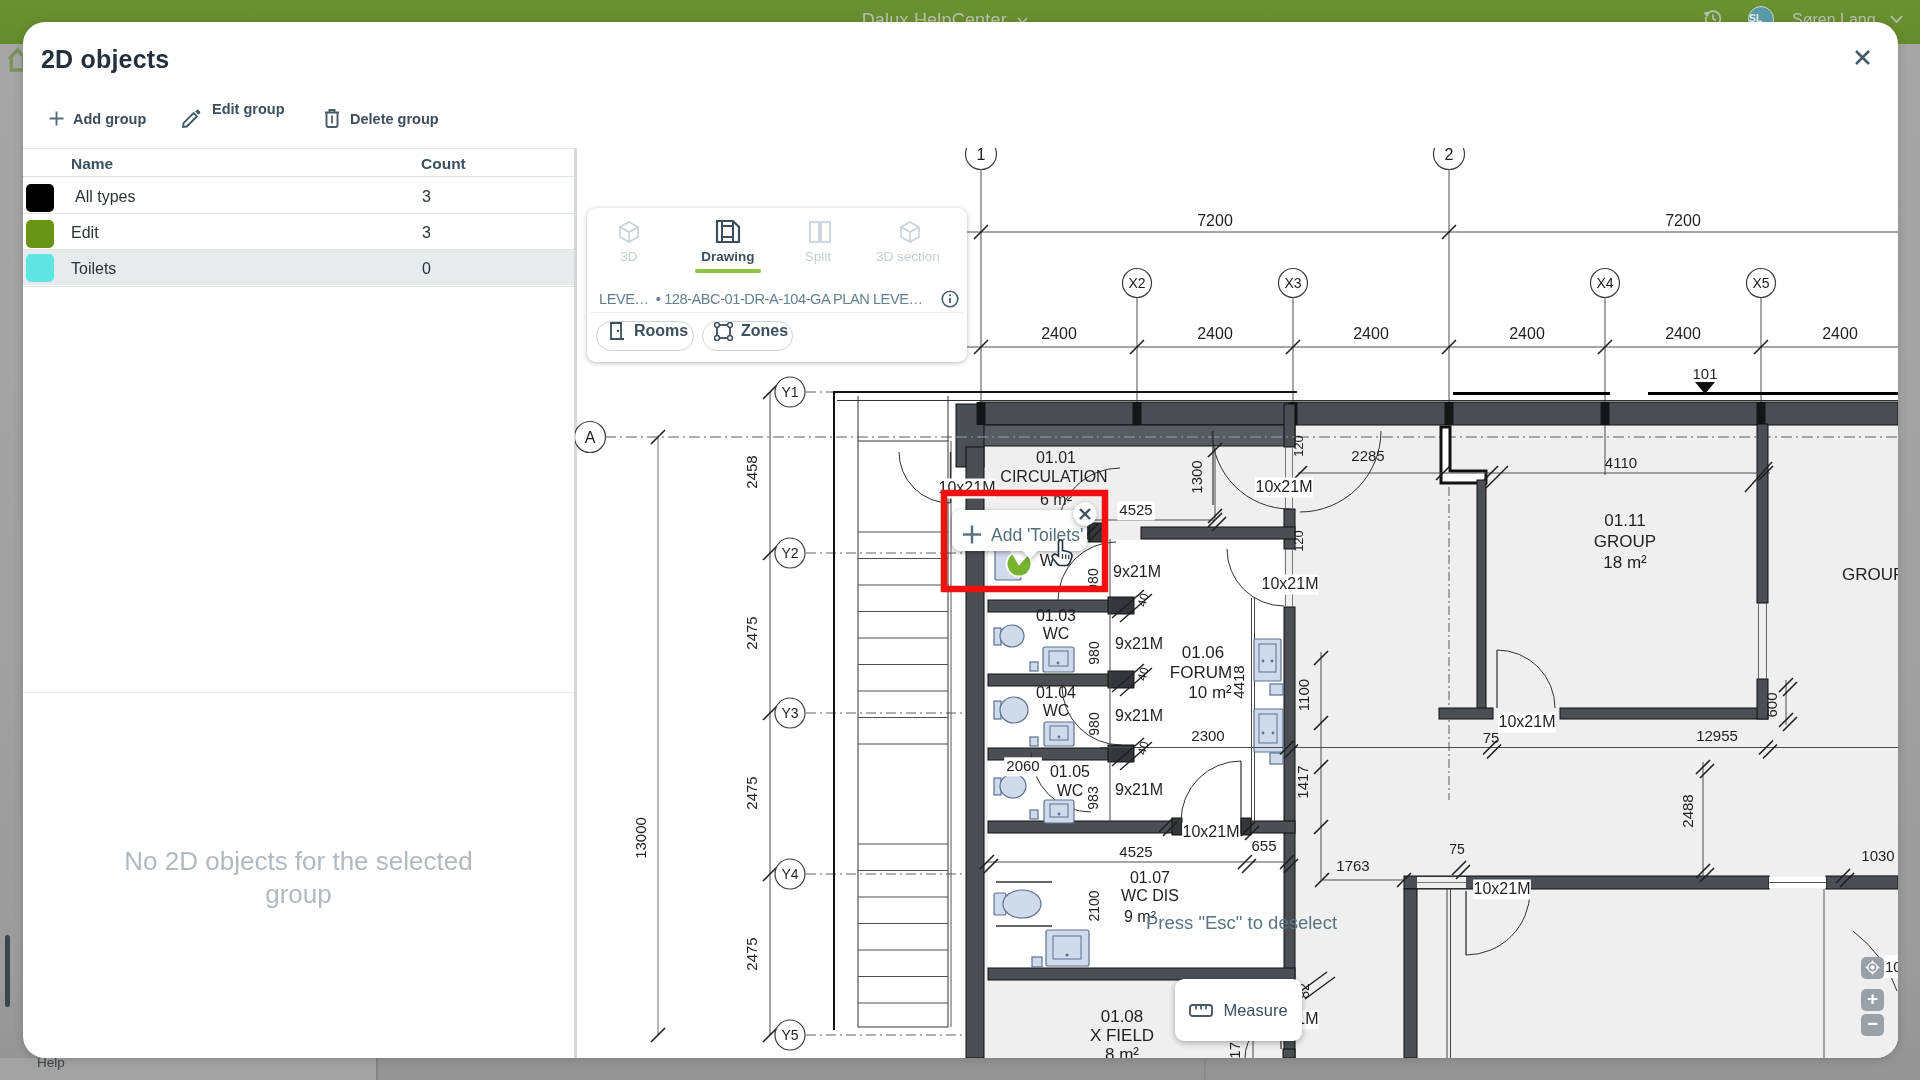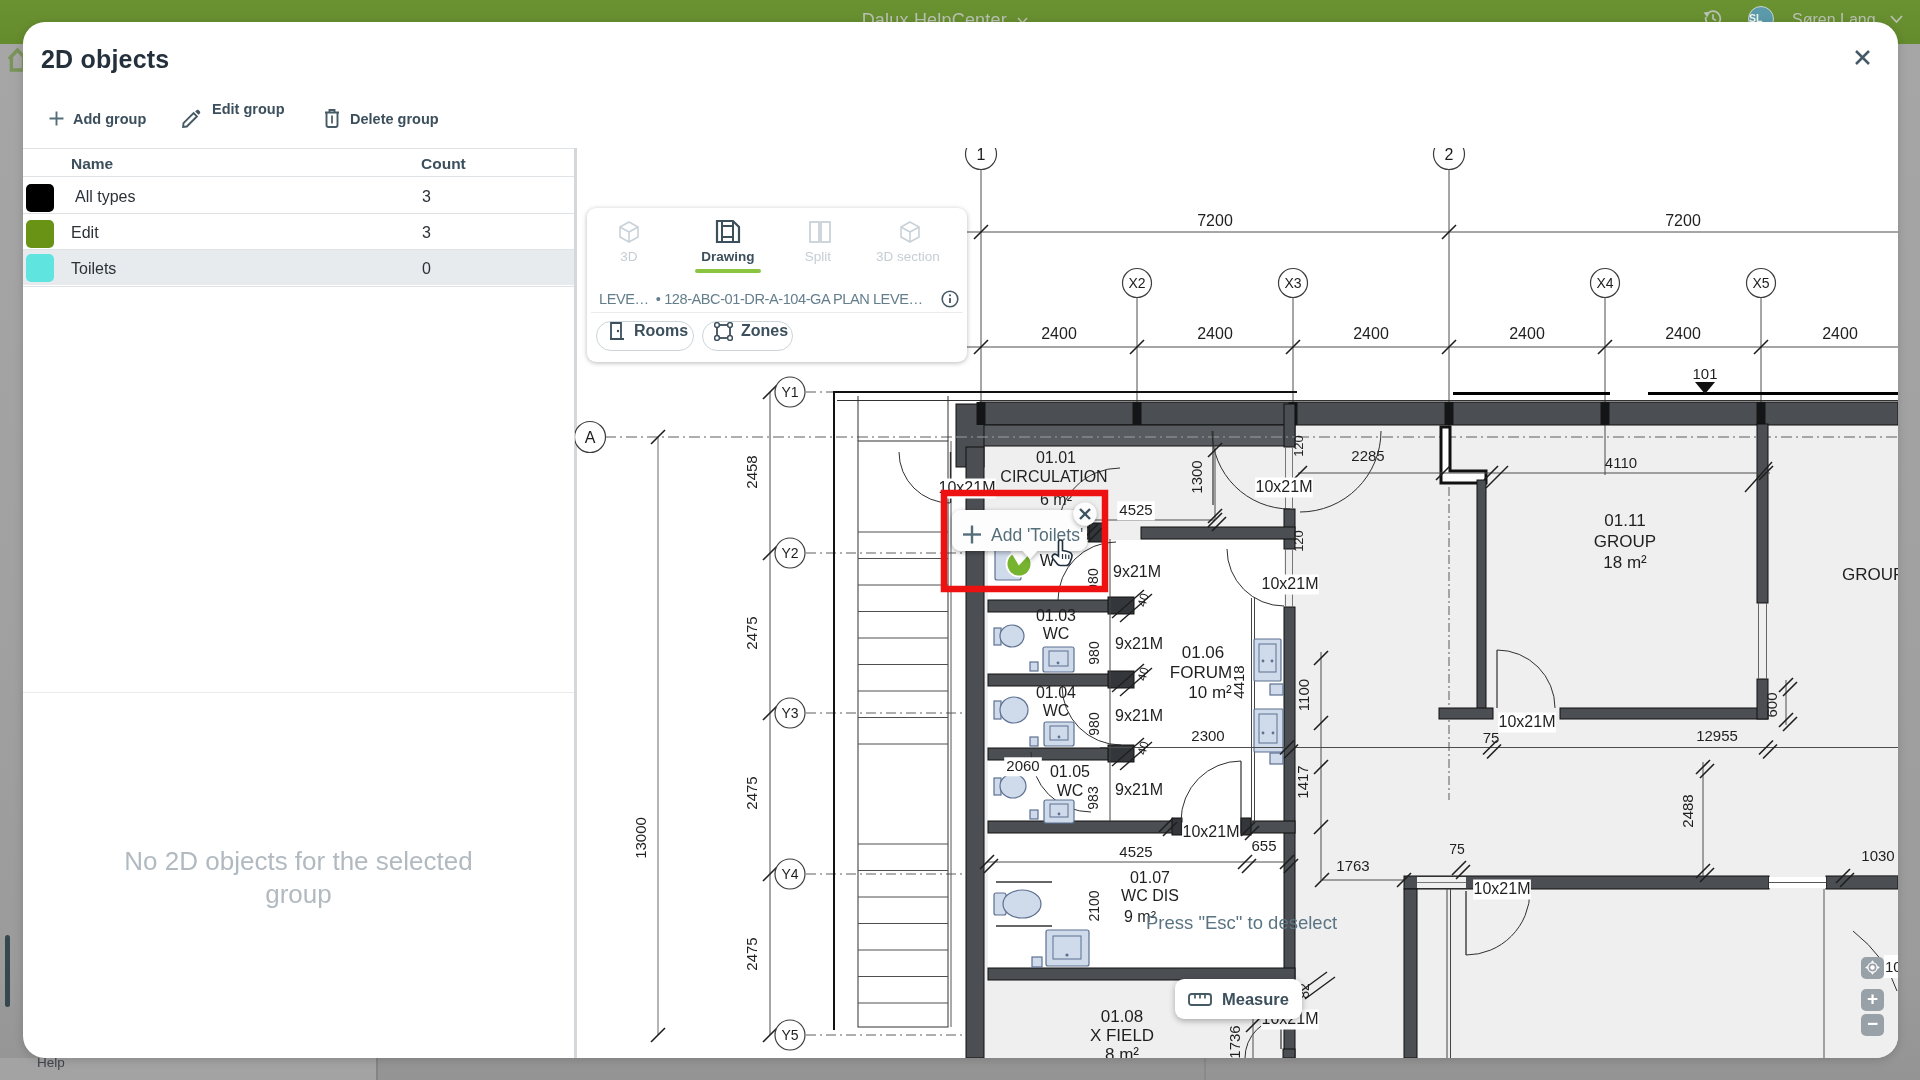--- a/index.html
+++ b/index.html
@@ -9,21 +9,21 @@
 #modal{position:absolute;left:23px;top:22px;width:1875px;height:1036px;background:#fff;border-radius:22px;box-shadow:0 2px 10px rgba(0,0,0,.16);overflow:hidden}
 #hdr{position:absolute;left:18px;top:23px;font-size:25px;font-weight:700;color:#24313c;letter-spacing:.2px}
 .tbtxt{position:absolute;font-size:14.5px;font-weight:700;color:#3c4f5c}
 .hdrline{position:absolute;background:#dfe3e5}
 .rowtxt{position:absolute;font-size:16px;color:#2a3137}
 .sw{position:absolute;left:2.5px;width:28px;height:28px;border-radius:5px}
 #noobj{position:absolute;left:0;width:551px;top:823px;text-align:center;font-size:26px;line-height:33px;color:#b2bac1}
 .card{position:absolute;background:#fff;border-radius:9px;box-shadow:0 1px 5px rgba(0,0,0,.28)}
 .tablbl{position:absolute;font-size:13.5px;text-align:center;width:90px}
 .pill{position:absolute;height:30px;border:1px solid #ccd5da;border-radius:15px;background:#fff;display:flex;align-items:flex-start;font-size:16px;font-weight:700;color:#3c4f5c}
-#measure{position:absolute;left:1152px;top:957px;width:127px;height:40px;background:#fff;border-radius:9px;box-shadow:0 2px 6px rgba(0,0,0,.3);display:flex;align-items:center;justify-content:center;font-size:16.5px;font-weight:700;color:#3c4f5c}
+#measure{position:absolute;left:1152px;top:957px;width:127px;height:62px;background:#fff;border-radius:9px;box-shadow:0 2px 6px rgba(0,0,0,.3);display:flex;align-items:center;justify-content:center;font-size:16.5px;font-weight:400;color:#3c4f5c}
 .zbtn{position:absolute;left:1838px;width:23px;height:22px;background:#99a1a8;border-radius:5px;color:#fff;text-align:center;font-size:19px;line-height:20px;font-weight:700}
 #esc{position:absolute;left:1123px;top:890px;width:230px;font-size:18.5px;color:#5a7482}
 #help{position:absolute;left:37px;top:1055px;font-size:13.5px;color:#3f464c}
 </style></head>
 <body>
 <div id="topbar">
  <div id="title">Dalux HelpCenter&nbsp;&nbsp;<svg width="11" height="7" viewBox="0 0 11 7" style="vertical-align:2px">
         <polyline points="1,1 5.5,6 10,1" fill="none" stroke="#bac1b3" stroke-width="1.6"></polyline>
       </svg></div>
  <svg class="abs" style="left:1702px;top:8px" width="21" height="21" viewBox="0 0 21 21">

